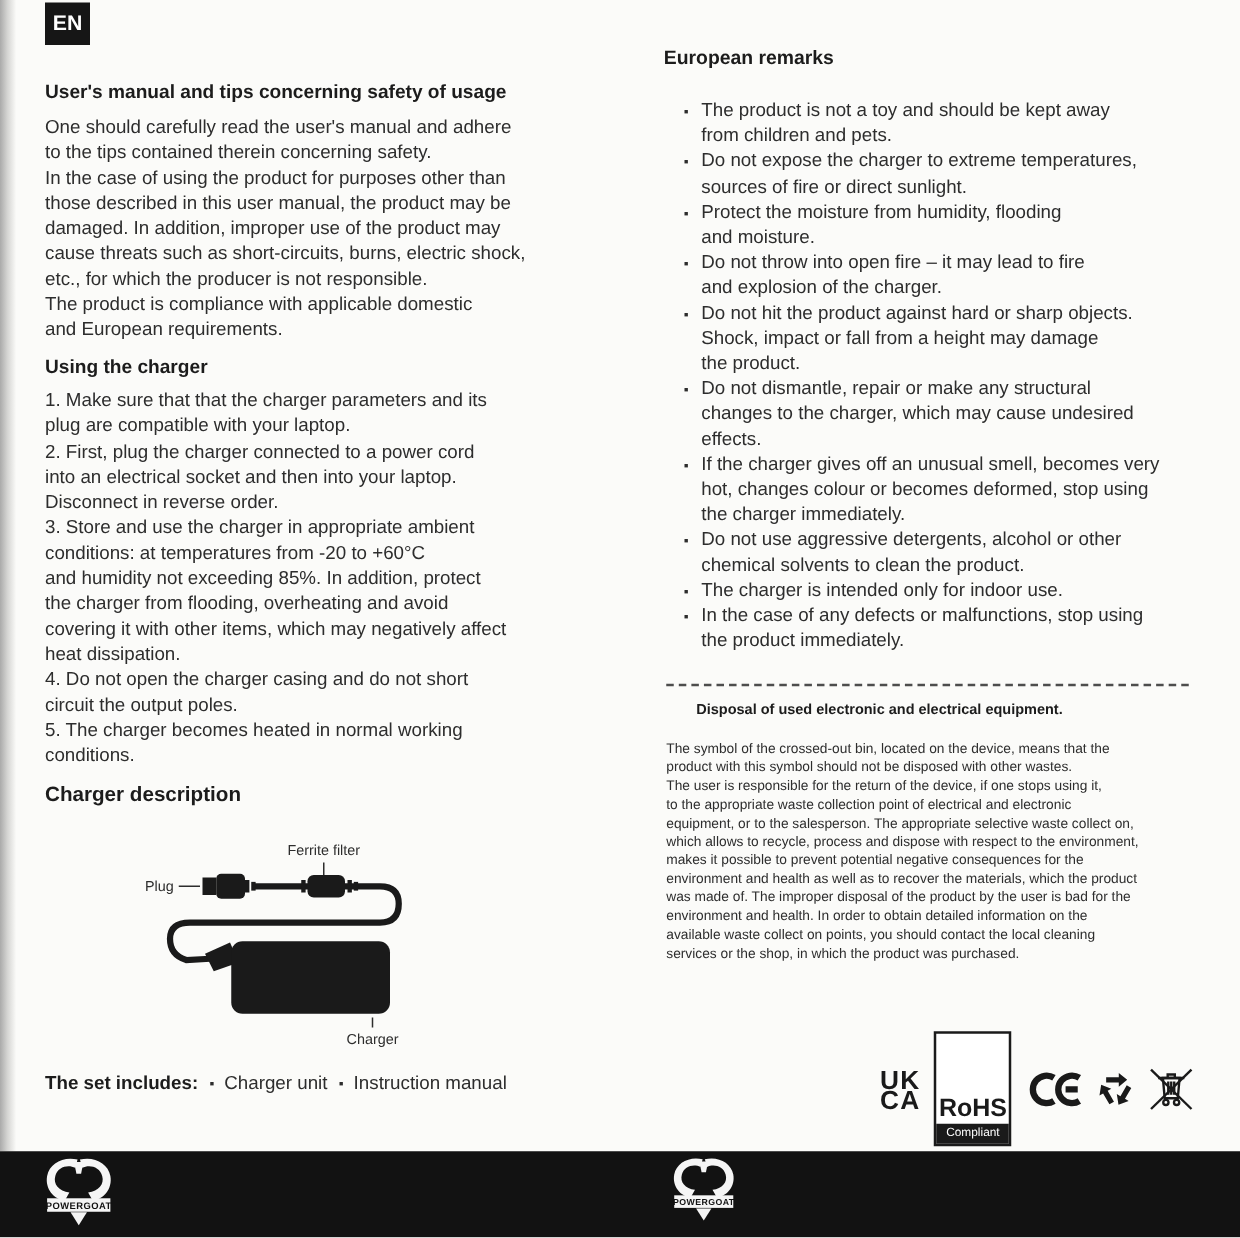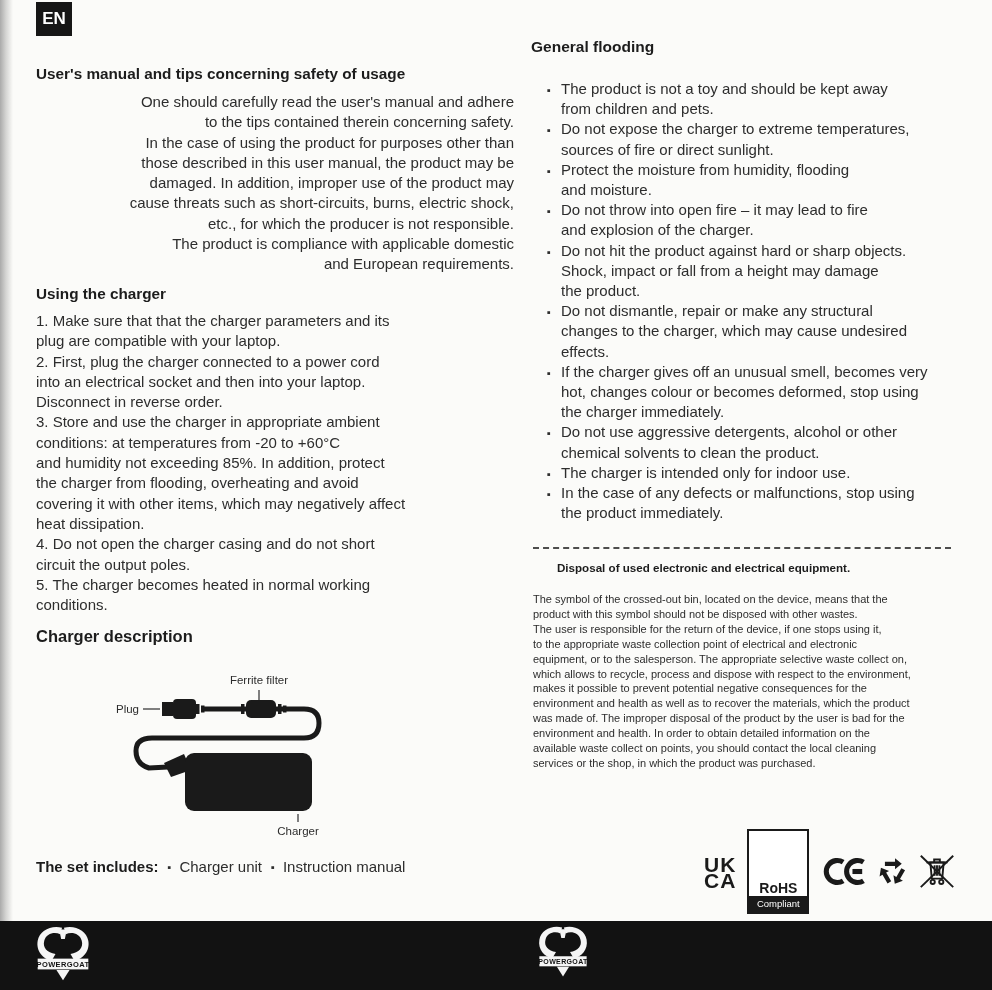--- a/index.html
+++ b/index.html
@@ -11,21 +11,21 @@
   }
   .edge-left{position:absolute;left:0;top:0;width:13px;height:921px;
     background:linear-gradient(90deg,#8f8f8f 0%,#c7c7c5 45%,rgba(251,251,249,0) 100%);
     opacity:.75;}
   .abs{position:absolute;}
   .en-badge{left:36px;top:2px;width:36px;height:34px;background:#161616;
     color:#fff;font-weight:bold;font-size:17px;display:flex;align-items:center;justify-content:center;}
   .h{font-weight:bold;color:#1c1c1c;font-size:15.3px;margin:0;}
   .body{font-size:15px;line-height:20.3px;white-space:pre-line;margin:0;}
   .t-safety{left:36px;top:65px;width:470px;}
-  .p-safety{left:36px;top:92px;width:478px;text-align:right;}
+  .p-safety{left:36px;top:92px;width:478px;}
   .t-using{left:36px;top:285px;}
   .p-using{left:36px;top:311px;width:478px;}
   .t-desc{left:36px;top:627px;font-size:16.5px;}
   .diagram{left:28px;top:664px;}
   .diagram text{font-family:"Liberation Sans","DejaVu Sans",sans-serif;fill:#2d2d2d;}
   .set-includes{left:36px;top:858px;font-size:15px;}
   .set-includes b{color:#1c1c1c;}
   .set-item{margin-left:9px;}
   .set-item::before{content:"▪";font-size:11px;vertical-align:1px;margin-right:8px;color:#2d2d2d;}
 
@@ -33,21 +33,21 @@
   .bullets{left:531px;top:63px;width:448px;margin:16px;padding:0;list-style:none;}
   .bullets li{position:relative;padding-left:14px;font-size:15px;line-height:20.2px;white-space:pre-line;}
   .bullets li::before{content:"▪";position:absolute;left:0;top:1px;font-size:11px;}
   .divider{left:533px;top:547px;width:418px;height:0;border-top:2px dashed #4d4d4d;}
   .t-disposal{left:533px;top:561px;font-size:11.6px;padding-left:24px;}
   .p-disposal{left:533px;top:581px;width:440px;font-size:11px;line-height:14.9px;white-space:pre-line;}
 
   .marks{left:704px;top:850px;width:266px;height:42px;display:flex;align-items:center;}
   .ukca{font-weight:800;font-size:21px;line-height:16.5px;letter-spacing:1px;color:#1a1a1a;margin-top:4px;}
   .rohs{border:2.5px solid #1a1a1a;width:58px;text-align:center;margin-left:11px;background:#fff;}
-  .rohs-top{font-weight:bold;font-size:14px;color:#1a1a1a;padding:1px 0 0;margin-top:48px;}
+  .rohs-top{font-weight:bold;font-size:20px;color:#1a1a1a;padding:1px 0 0;margin-top:48px;}
   .rohs-bottom{background:#1a1a1a;color:#fff;font-size:9.5px;padding:2px 0 3px;}
   .ce{margin-left:13px;}
   .recy{margin-left:10px;}
   .weee{margin-left:7px;}
 
   .footer{left:0;top:921px;width:992px;height:69px;background:#121212;}
   .goat{position:absolute;top:3px;}
   .goat-1{left:33px;}
   .goat-2{left:535px;}
   .goat text{font-family:"Liberation Sans","DejaVu Sans",sans-serif;}
@@ -122,21 +122,21 @@
 
     <rect x="157" y="89" width="127" height="58" rx="9" fill="#1a1a1a"></rect>
     <line x1="270" y1="150" x2="270" y2="158" stroke="#2d2d2d" stroke-width="1.2"></line>
     <text x="270" y="171" font-size="11.5" text-anchor="middle">Charger</text>
   </svg>
 
   <div class="abs set-includes">
     <b>The set includes:</b><span class="set-item">Charger unit</span><span class="set-item">Instruction manual</span>
   </div>
 
-  <h2 class="abs h t-remarks">General flooding</h2>
+  <h2 class="abs h t-remarks">European remarks</h2>
   <ul class="abs bullets">
     <li>The product is not a toy and should be kept away
 from children and pets.</li>
     <li>Do not expose the charger to extreme temperatures,
 sources of fire or direct sunlight.</li>
     <li>Protect the moisture from humidity, flooding
 and moisture.</li>
     <li>Do not throw into open fire – it may lead to fire
 and explosion of the charger.</li>
     <li>Do not hit the product against hard or sharp objects.

